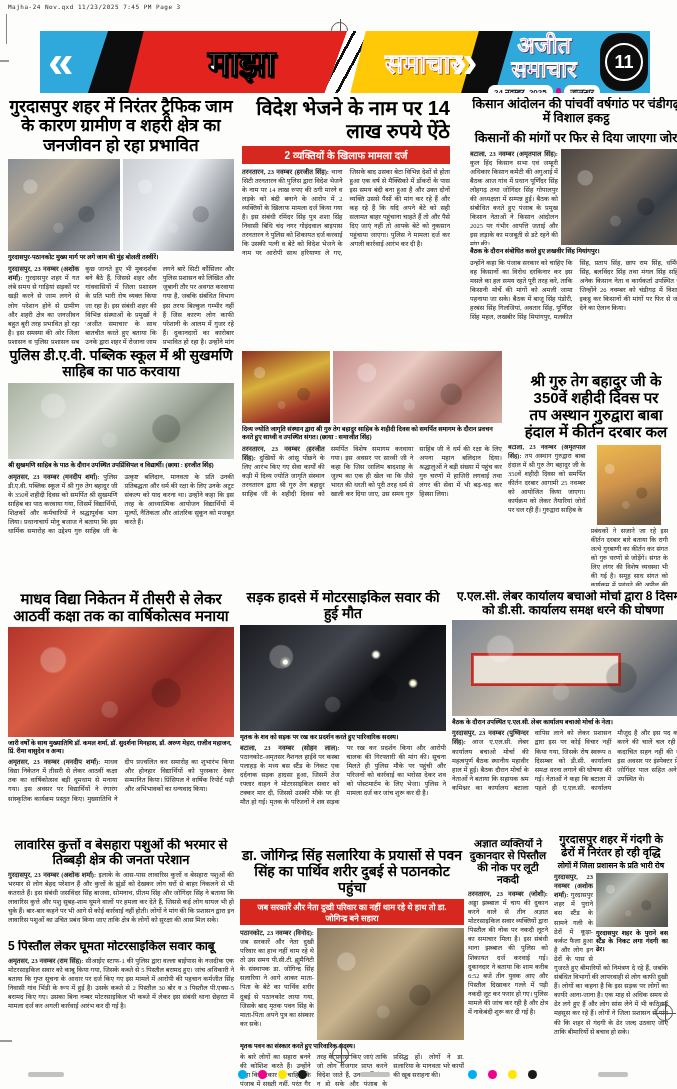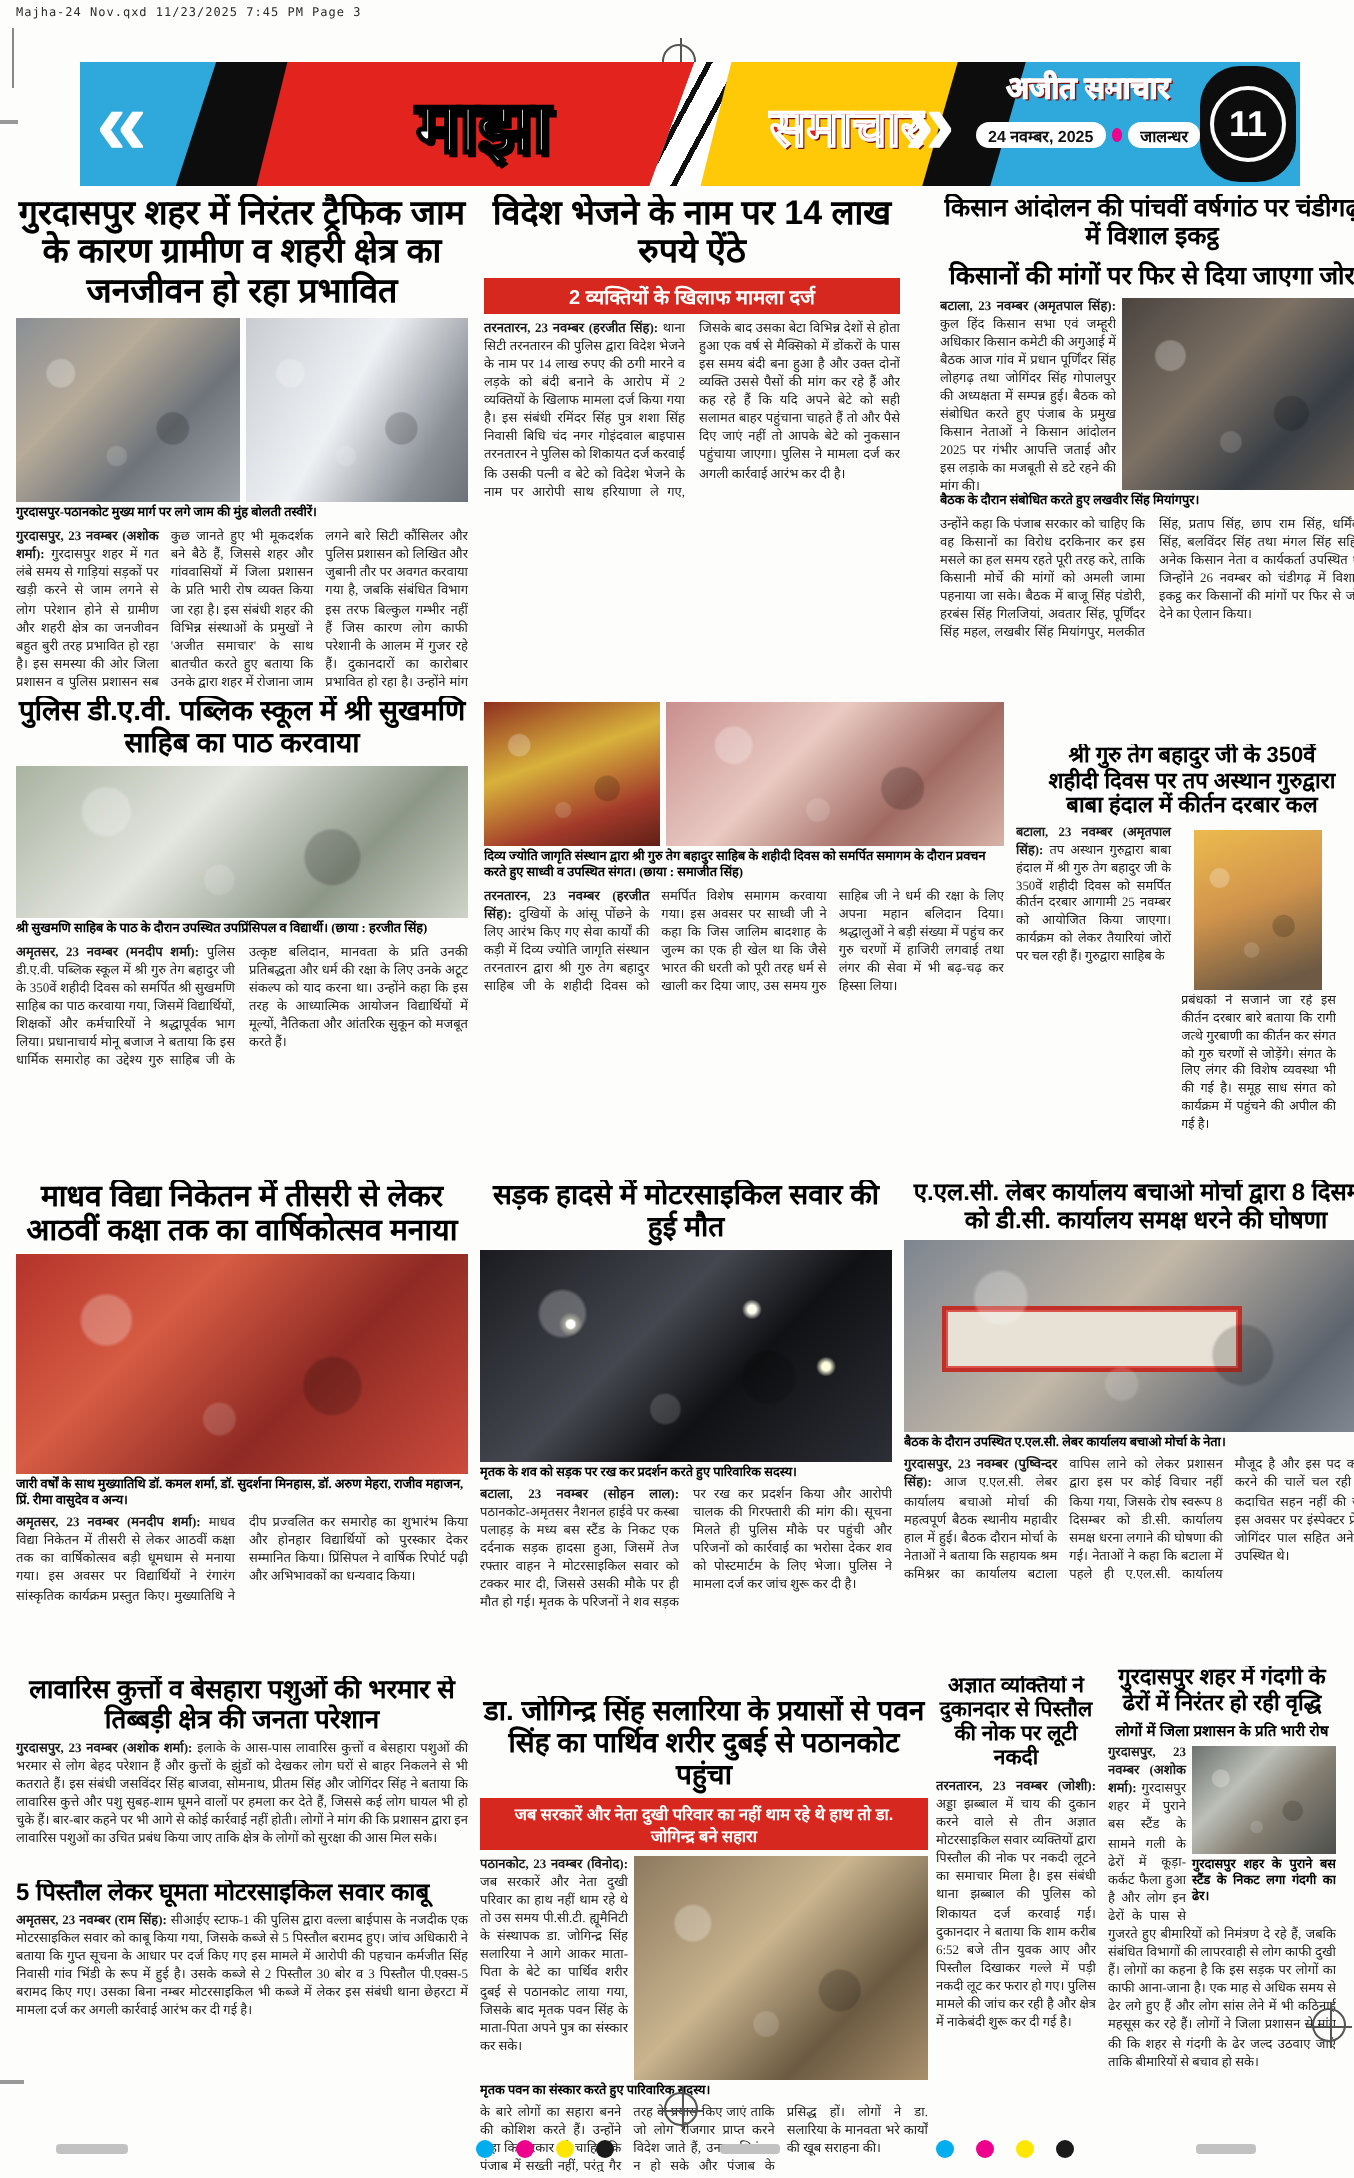--- a/index.html
+++ b/index.html
@@ -33,21 +33,21 @@
   .seg.red{left:96px;width:212px;background:#E3231E;transform:skewX(-14deg);}
   .slash{left:296px;width:34px;background:#fff;transform:skewX(-20deg);
          background-image:repeating-linear-gradient(100deg,#fff 0 6px,#111 6px 9px,#fff 9px 15px);}
   .seg.yellow{left:318px;width:130px;background:#FFC907;transform:skewX(-14deg);}
   .d2{left:430px;width:34px;transform:skewX(-16deg);}
   .majha{transform:skewX(14deg);font-family:"Liberation Sans",sans-serif;font-weight:900;
          font-size:36px;color:#fff;-webkit-text-stroke:1.4px #000;text-shadow:2px 2px 0 #000;}
   .samachar{transform:skewX(14deg);font-family:"Liberation Sans",sans-serif;font-weight:900;
             font-size:27px;color:#D8231F;-webkit-text-stroke:.8px #fff;text-shadow:1px 1px 0 #7a1512;}
   .brand{position:absolute;left:448px;top:2px;width:112px;text-align:center;}
-  .brand-name{font-family:"Liberation Sans",sans-serif;font-weight:900;font-size:15px;line-height:24px;
+  .brand-name{font-family:"Liberation Sans",sans-serif;font-weight:900;font-size:23px;line-height:24px;
               color:#4c1d95;-webkit-text-stroke:.6px #fff;text-shadow:1px 1px 0 #7a1512;}
   .pill-row{display:flex;align-items:center;justify-content:center;gap:3px;margin-top:4px;}
   .pill{background:#fff;border-radius:8px;padding:1px 6px;font-family:"Liberation Sans",sans-serif;
         font-weight:bold;font-size:8px;color:#111;white-space:nowrap;}
   .mdot{width:7px;height:7px;border-radius:50%;background:#EC008C;display:inline-block;}
   .pagebox{position:absolute;right:2px;top:2px;width:48px;height:58px;background:#0d0d0d;border-radius:20px;
            display:flex;align-items:center;justify-content:center;}
   .pagenum{width:34px;height:34px;border:2px solid #fff;border-radius:50%;display:flex;align-items:center;
            justify-content:center;color:#fff;font-family:"Liberation Sans",sans-serif;font-weight:bold;font-size:18px;}
   
@@ -83,40 +83,40 @@
   .ph-alc::before{content:"";position:absolute;left:8%;top:34%;width:60%;height:30%;
      background:#e8e2d6;border:2px solid #c03028;box-shadow:inset 0 0 0 1px #d9544a;}
   .ph-pyre{background:linear-gradient(135deg,#8d7a5f,#c9b48e 42%,#6b5a42 72%,#a9906c);}
   .ph-garbage{background:linear-gradient(135deg,#6e7270,#bcc0b8 34%,#857f72 60%,#4c4f4c);}
   .ph-poster{background:linear-gradient(160deg,#8f2f20,#d8b23c 40%,#a23a2a 75%,#5f1f17);}
   
   #a-traffic{left:8px;top:97px;width:226px;height:248px;}
   #a-traffic .h{font-size:17px;}
   #a-traffic .b{height:86px;}
   #a-fraud{left:242px;top:97px;width:208px;height:248px;}
-  #a-fraud .h{font-size:17px;}
+  #a-fraud .h{font-size:20px;text-align:right;}
   #a-fraud .strip{font-size:10px;margin:3px 0;}
   #a-fraud .b{height:178px;}
   #a-kisan{left:444px;top:97px;width:212px;height:273px;margin-left:26px;}
   #a-kisan .h{font-size:12.5px;}
   #a-kisan .sub{font-size:12.5px;margin-top:3px;}
   #a-kisan .ktext{width:88px;height:96px;}
   #a-kisan .kph{flex:1;height:96px;}
   #a-kisan .b2{height:66px;margin-top:3px;}
   #a-sukhmani{left:8px;top:348px;width:226px;height:238px;}
   #a-sukhmani .h{font-size:14px;}
   #a-sukhmani .ph{height:76px;margin-top:3px;}
   #a-sukhmani .b{height:104px;margin-top:3px;}
   #a-divya{left:242px;top:348px;width:260px;height:238px;}
   #a-divya .h{font-size:12.5px;}
   #a-divya .php{width:88px;height:72px;}
   #a-divya .phc{flex:1;height:72px;}
   #a-divya .b{height:104px;margin-top:3px;}
   #a-tap{left:508px;top:372px;width:160px;height:214px;}
-  #a-tap .h{font-size:11px;margin-left:16px;}
+  #a-tap .h{font-size:15px;margin-left:16px;}
   #a-tap .tg{display:grid;grid-template-columns:1fr 1fr;gap:5px;margin-top:3px;}
   #a-tap .tcol{font-size:6.4px;}
   #a-tap .tph{width:64px;height:80px;margin:2px auto;}
   #a-tap .b{height:206px;}
   #a-madhav{left:8px;top:590px;width:226px;height:246px;}
   #a-madhav .h{font-size:15px;}
   #a-madhav .ph{height:110px;margin-top:3px;}
   #a-madhav .b{height:54px;margin-top:2px;}
   #a-accident{left:240px;top:590px;width:206px;height:256px;}
   #a-accident .h{font-size:14px;}

